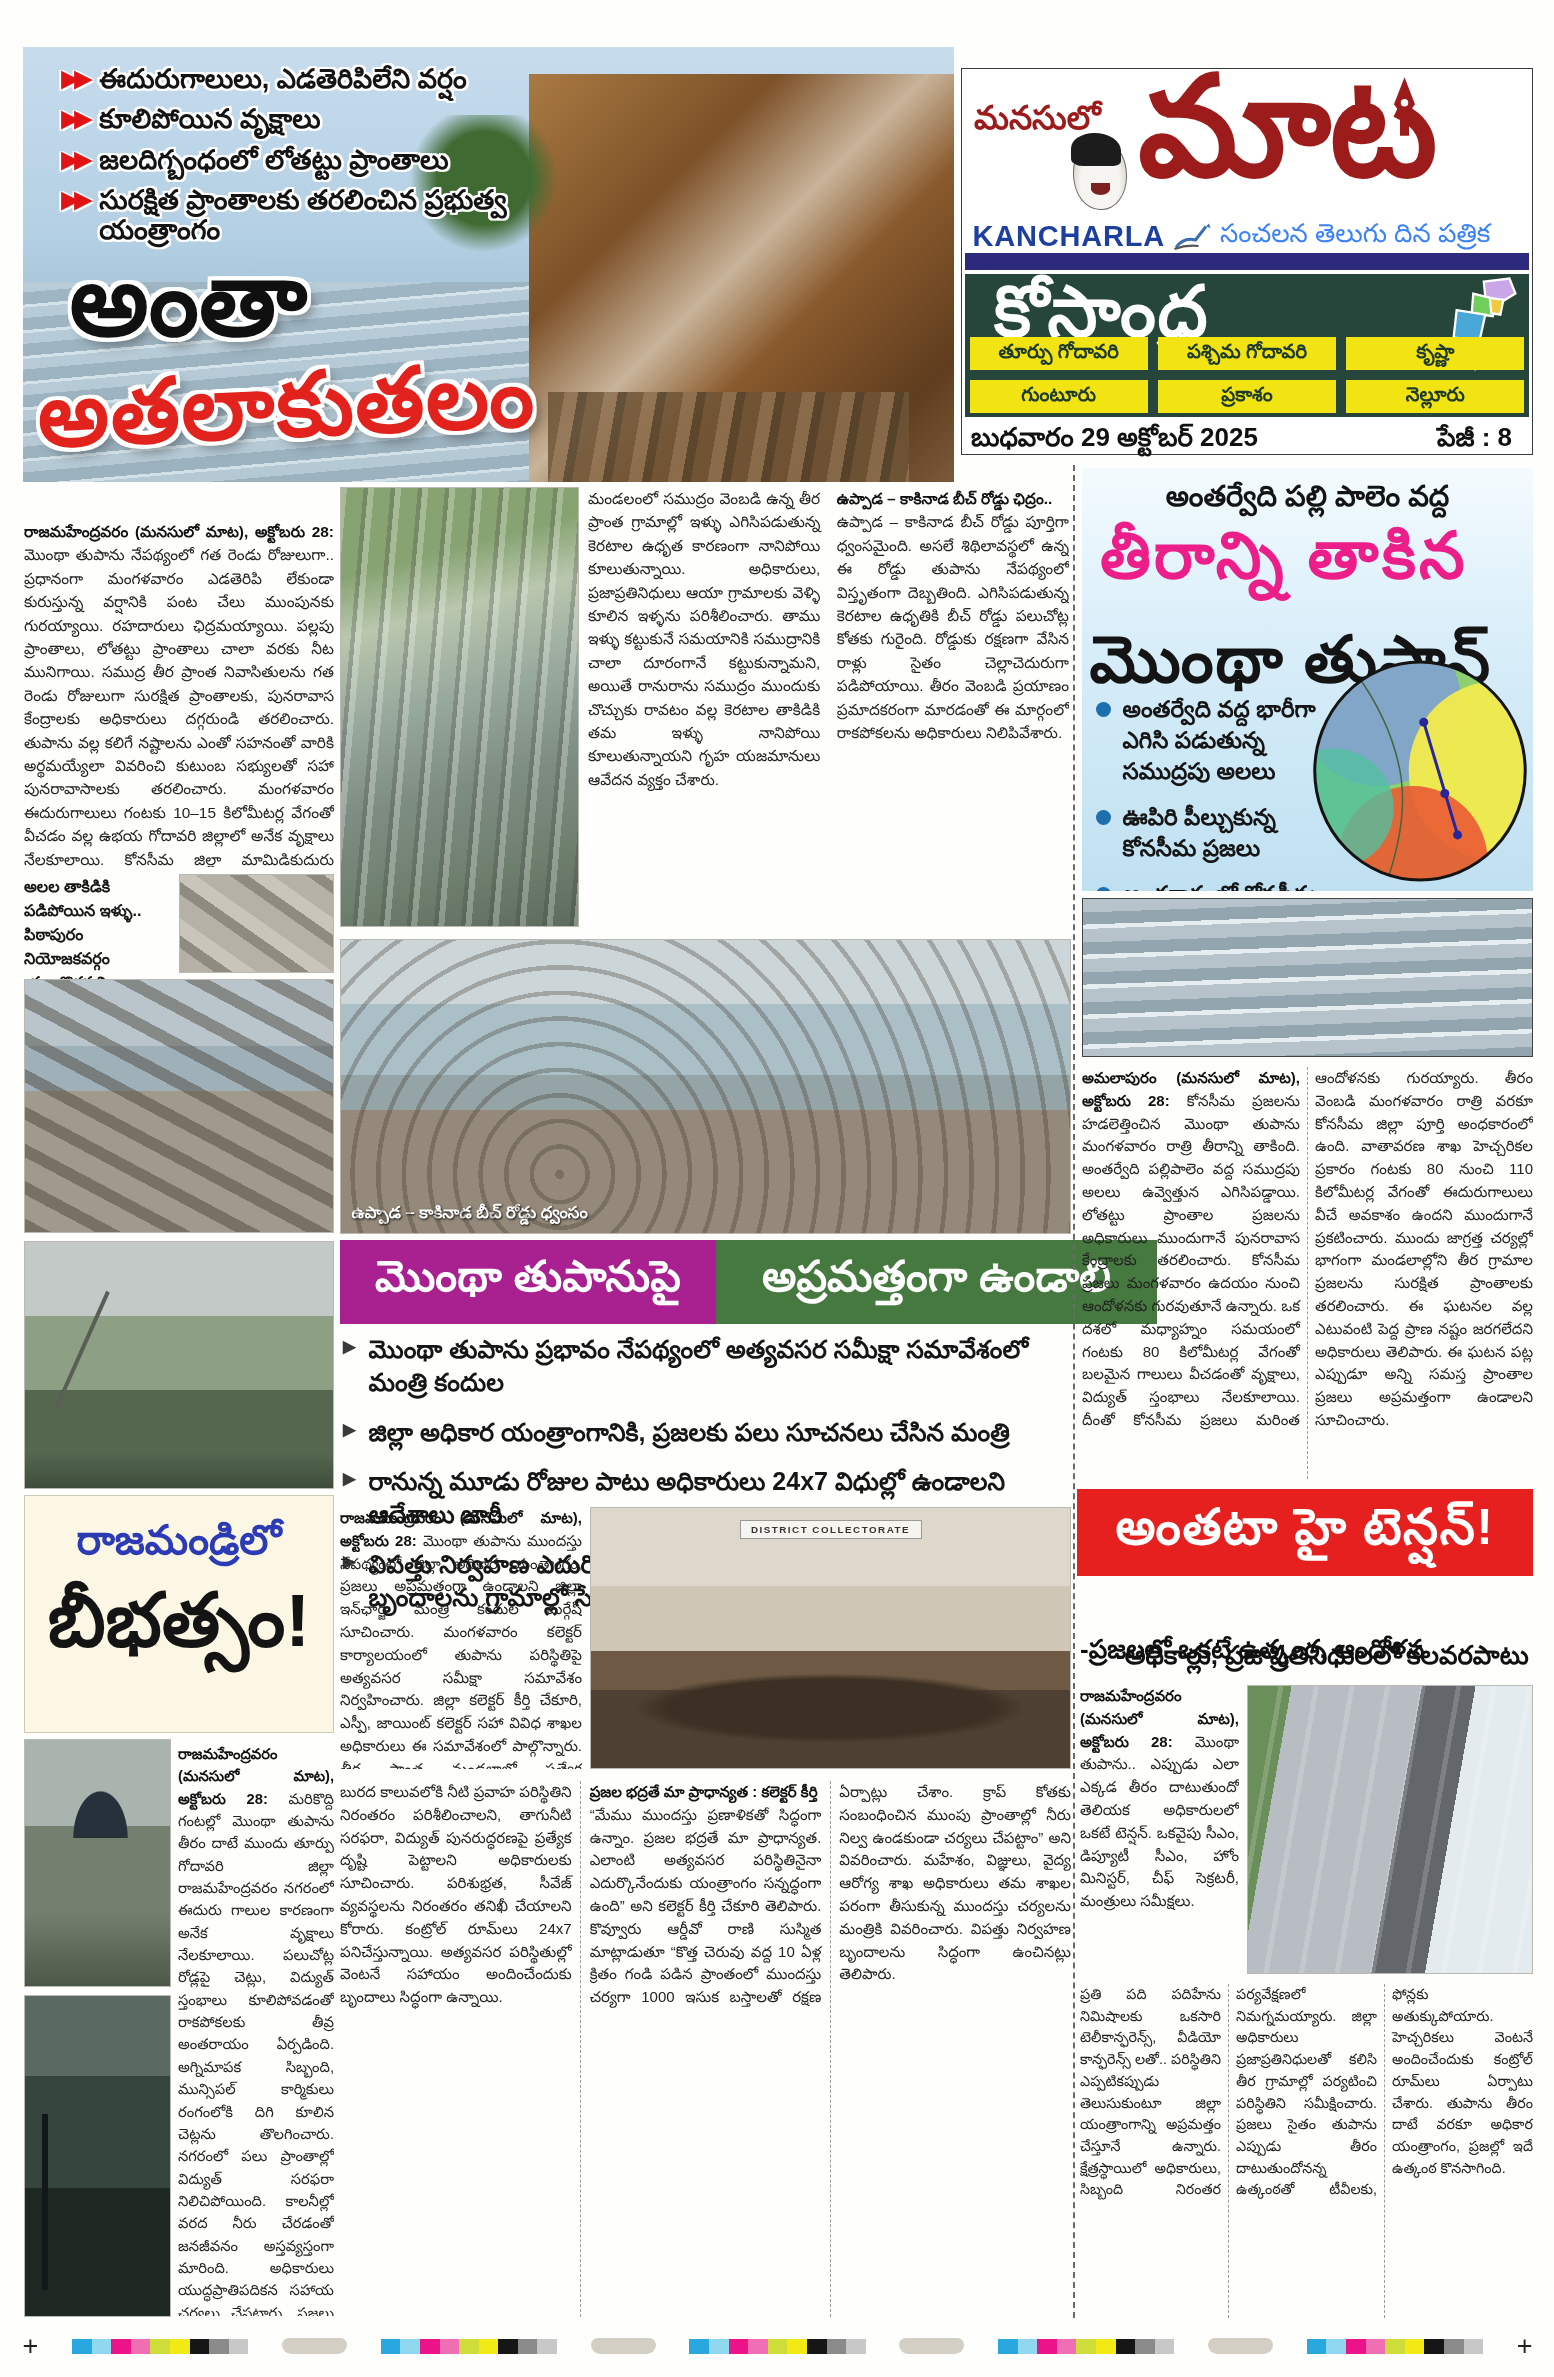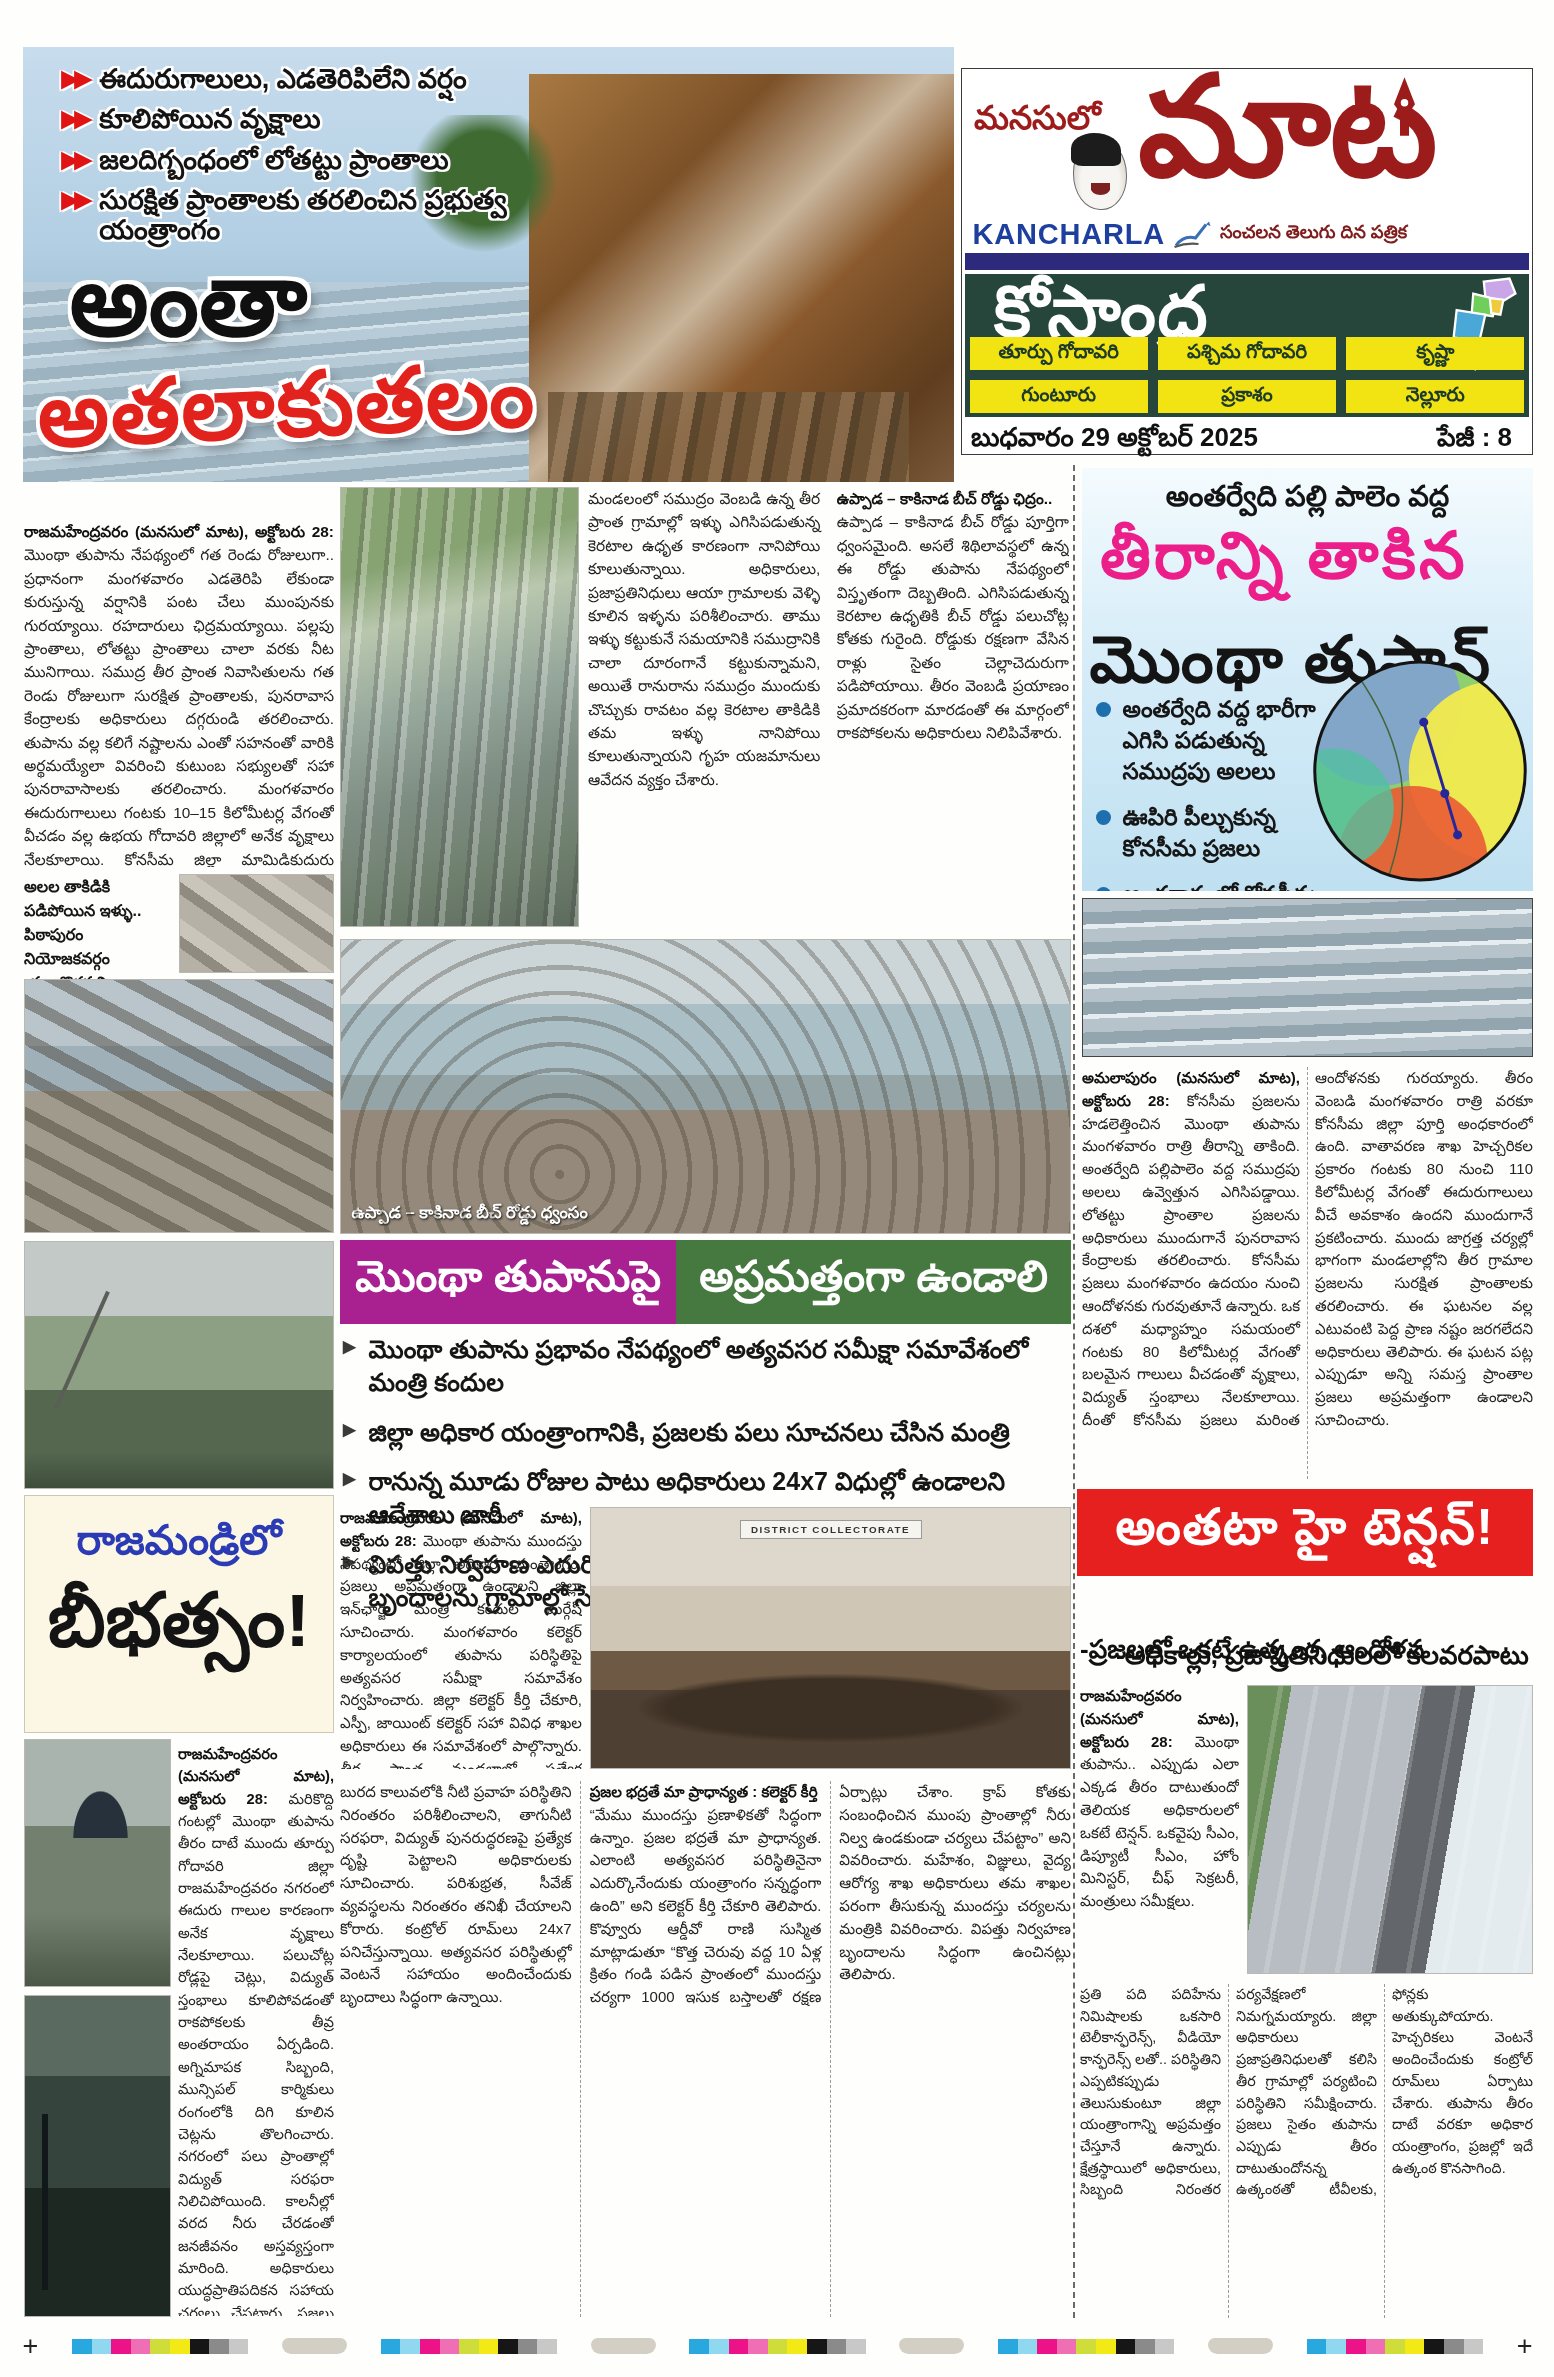--- a/index.html
+++ b/index.html
@@ -38,21 +38,21 @@
     background:radial-gradient(ellipse at 50% 62%, #f7f5f1 0 52%, #dcd8d2 75%, #bdb8b1 100%);
     border:1.5px solid #6b6b6b; border-radius:48% 52% 46% 50%; }
   #mascot::before { content:""; position:absolute; left:-3px; top:-6px; width:50px; height:33px;
     background:#1c1c1c; border-radius:60% 70% 20% 30%; }
   #mascot::after { content:""; position:absolute; left:16.5px; top:44px; width:19.6px; height:12px;
     background:#7c2020; border-radius:0 0 50% 50%; }
   #brand-main { position:absolute; left:176px; top:-16.5px; font-size:140px; line-height:1.05; font-weight:800; color:#9c1c1c; letter-spacing:-1.5px; }
   #nib { position:absolute; left:426px; top:7.5px; }
   #mast-row2 { position:absolute; left:10.5px; top:149px; display:flex; align-items:center; gap:8px; }
   #publisher { font-size:29px; font-weight:800; color:#1d3f9e; letter-spacing:0.8px; }
-  #tagline { font-size:18px; font-weight:700; color:#7f1d1d; }
+  #tagline { font-size:26px; font-weight:400; color:#3b82f6; }
   #navy-bar { position:absolute; left:3px; right:3px; top:184px; height:16.5px; background:#2d2a7e; }
   #section-box { position:absolute; left:3px; right:3px; top:205px; height:143px; background:#26463c; }
   #section-title { position:absolute; left:29px; top:-3px; font-size:71px; font-weight:800; color:#ffffff; letter-spacing:1.5px; }
   #ap-map { position:absolute; right:9px; top:3px; }
   #district-grid { position:absolute; left:4.5px; right:4.5px; bottom:4.5px; display:grid;
     grid-template-columns:1fr 1fr 1fr; gap:10px; }
   .district-cell { background:#f2e413; text-align:center; font-size:19.6px; font-weight:800; color:#1d3a2a; padding:3px 0; }
   #date-row { position:absolute; left:9px; right:20px; top:353px; display:flex; justify-content:space-between; font-size:26px; font-weight:700; color:#111; }
 
   
@@ -77,21 +77,21 @@
   #mid-text { left:588px; top:487px; width:481px; height:442px; column-count:2; column-gap:16.5px; }
 
   #beach-photo { left:340px; top:939px; width:731px; height:295px;
     background:linear-gradient(180deg,#ccd6d9 0 22%,#aabfc6 22% 46%,#95a4a6 46% 58%,#94897a 58% 100%); }
   #beach-photo::after { content:""; position:absolute; inset:0;
     background:repeating-radial-gradient(circle at 30% 80%, rgba(60,52,40,.5) 0 4.5px, rgba(0,0,0,0) 4.5px 25.6px); opacity:.6; }
   .photo-caption { position:absolute; left:10.5px; bottom:7.5px; color:#fff; font-size:16.5px; font-weight:700;
     text-shadow:0.8px 0.8px 2.3px #000; }
 
   
-  #alert-band { position:absolute; left:340px; top:1240px; width:731px; height:84px; display:flex; }
+  #alert-band { position:absolute; left:340px; top:1240px; width:817px; height:84px; display:flex; }
   #alert-band .seg { height:100%; display:flex; align-items:center; justify-content:center;
     color:#fff; font-size:43px; font-weight:800; white-space:nowrap; }
   #alert-left { width:46%; background:#a92090; }
   #alert-right { width:54%; background:#46793f; }
   .alert-bullets { position:absolute; left:343px; top:1333px; width:728px; }
   .alert-bullet { position:relative; padding-left:25.6px; font-size:25px; font-weight:700; color:#161616; line-height:1.32; margin-bottom:16.5px; }
   .alert-bullet::before { content:"▶"; position:absolute; left:0; top:3px; font-size:16.5px; color:#3a3a3a; }
 
   #meeting-text { left:340px; top:1507px; width:242px; height:262px; font-size:15px; }
   #meeting-photo { left:590px; top:1507px; width:481px; height:262px;

